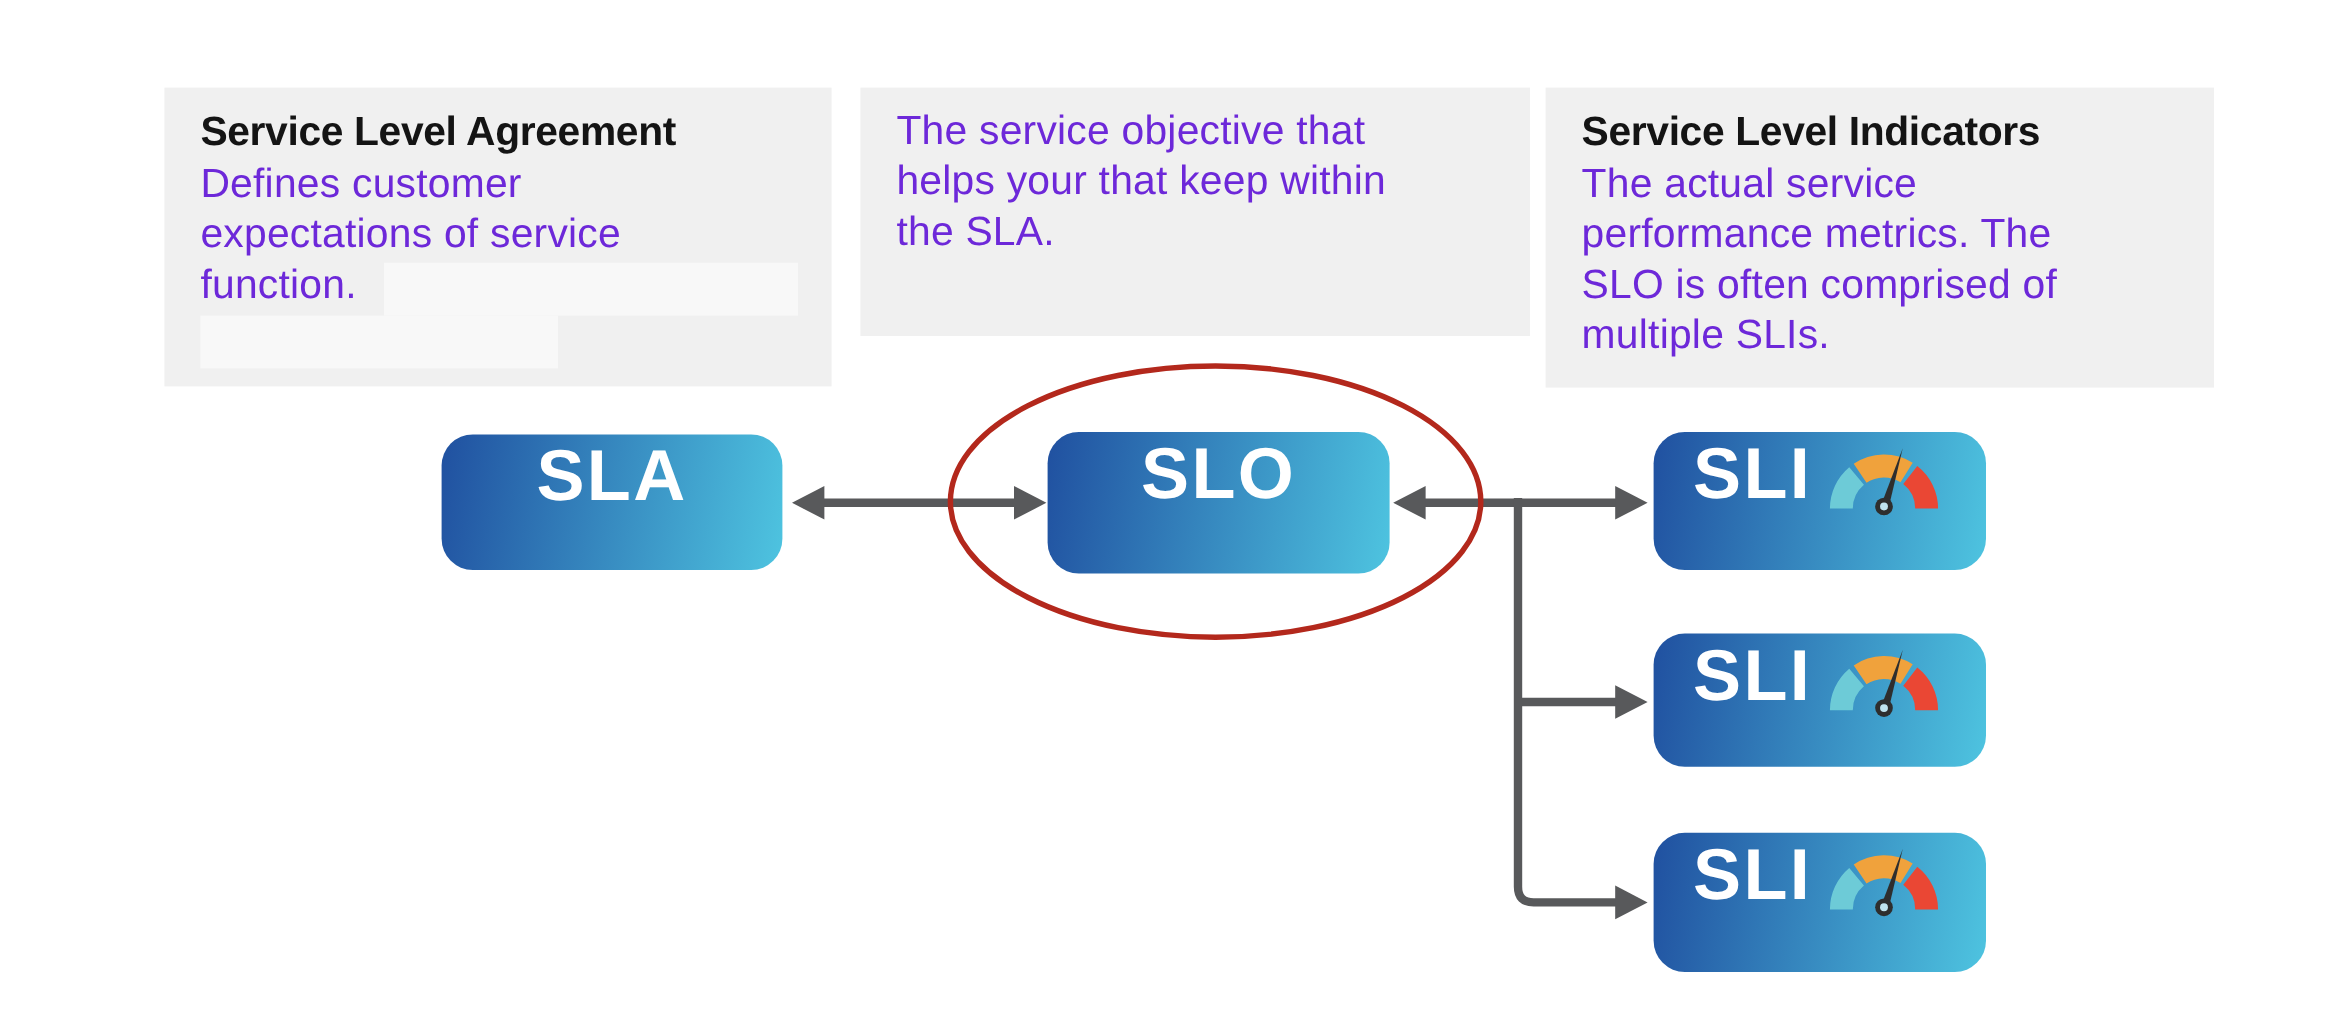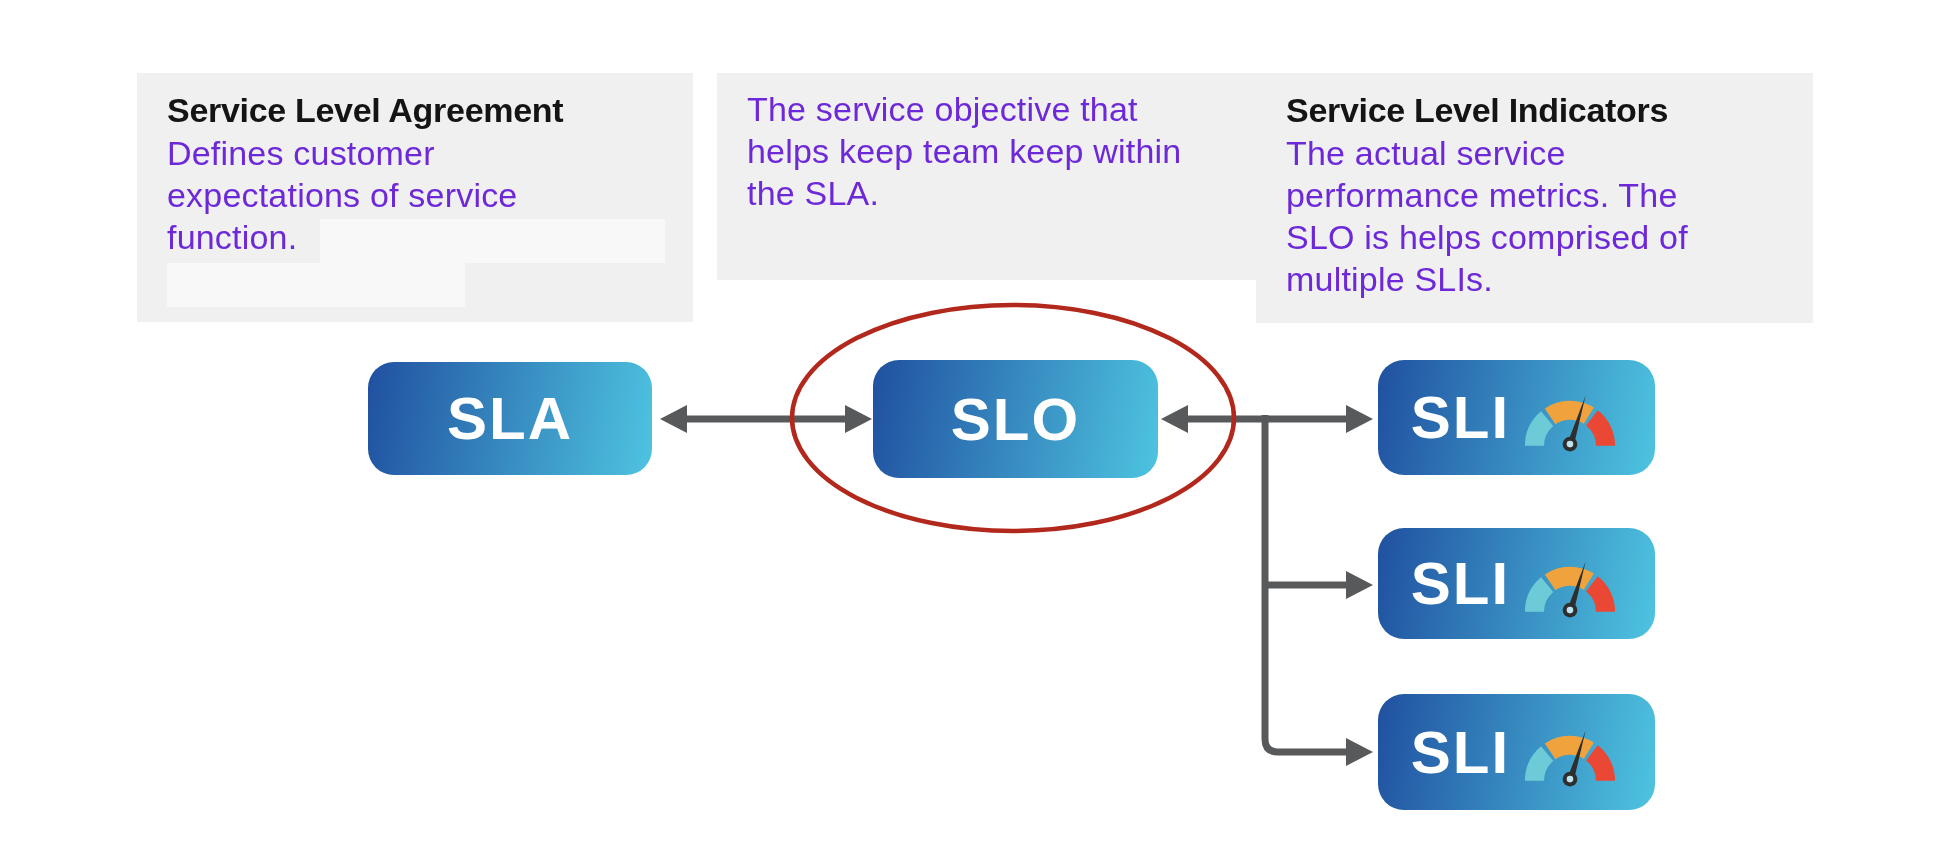--- a/index.html
+++ b/index.html
@@ -22,26 +22,26 @@
     position:relative;width:1960px;height:862px;background:#fff;overflow:hidden;
     font-family:"Liberation Sans","DejaVu Sans",sans-serif;color:var(--text);margin-left:20px;
   }
   
   .desc{position:absolute;background:var(--desc-box-bg);box-sizing:border-box;
     padding:15px 34px 0 30px;font-size:34px;line-height:42px;}
   .desc h2{margin:0;font-size:34px;line-height:44px;font-weight:700;letter-spacing:-0.3px;color:#141414;}
   .desc p{margin:0;white-space:pre-line;letter-spacing:0.2px;color:#6d28d9;}
   .desc-1{left:117px;top:73px;width:556px;height:249px;}
   .desc-2{left:697px;top:73px;width:558px;height:207px;}
-  .desc-3{left:1236px;top:73px;width:557px;height:250px;}
+  .desc-3{left:1268px;top:73px;width:557px;height:250px;}
   .redact{position:absolute;background:var(--redacted-bg);}
   .redact-a{left:183px;top:146px;width:345px;height:44px;}
   .redact-b{left:30px;top:190px;width:298px;height:44px;}
   
-  .node{position:absolute;border-radius:26px;display:flex;align-items:center;justify-content:center;
+  .node{position:absolute;border-radius:26px;display:flex;align-items:flex-start;justify-content:center;
     background:linear-gradient(100deg,var(--node-gradient-start) 0%,var(--node-gradient-end) 100%);
     color:var(--node-text);font-weight:700;font-size:60px;letter-spacing:2px;}
   .node-sla{left:348px;top:362px;width:284px;height:113px;}
   .node-slo{left:853px;top:360px;width:285px;height:118px;}
   .node-sli{width:277px;gap:8px;}
   .node-sli-1{left:1358px;top:360px;height:115px;}
   .node-sli-2{left:1358px;top:528px;height:111px;}
   .node-sli-3{left:1358px;top:694px;height:116px;}
   .gauge{width:104px;height:75px;flex:none;margin-top:-4px;}
   .g-teal{fill:var(--gauge-teal);}
@@ -64,29 +64,29 @@
     <h2>Service Level Agreement</h2>
     <p>Defines customer
 expectations of service
 function.</p>
     <div class="redact redact-a"></div>
     <div class="redact redact-b"></div>
   </section>
 
   <section class="desc desc-2">
     <p>The service objective that
-helps keep team keep within
+helps your that keep within
 the SLA.</p>
   </section>
 
   <section class="desc desc-3">
     <h2>Service Level Indicators</h2>
     <p>The actual service
 performance metrics. The
-SLO is helps comprised of
+SLO is often comprised of
 multiple SLIs.</p>
   </section>
 
   <svg class="overlay" viewBox="0 0 1960 862">
 
     <path class="shaft" d="M666,419 H827"></path>
     <polygon class="head" points="640,419 667,405 667,433"></polygon>
     <polygon class="head" points="852,419 825,405 825,433"></polygon>
 
     <path class="shaft" d="M1166,419 H1245"></path>

